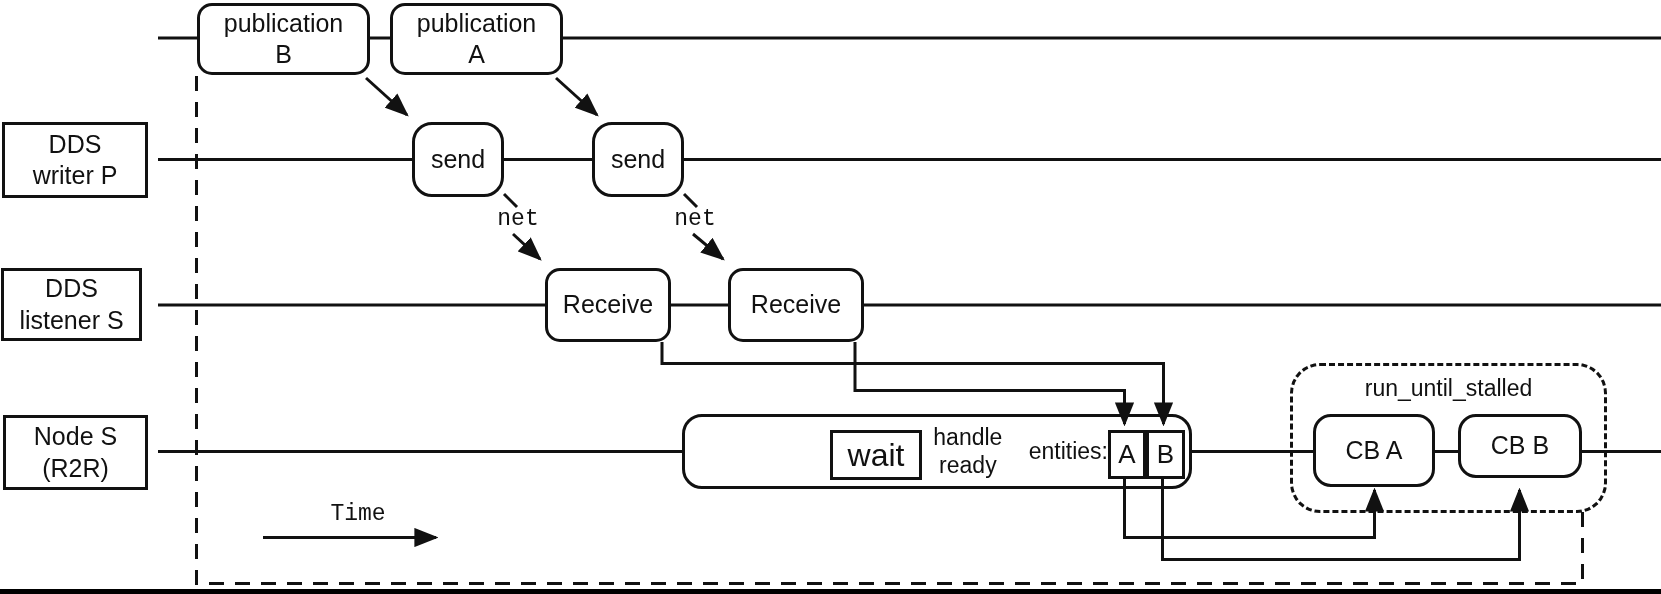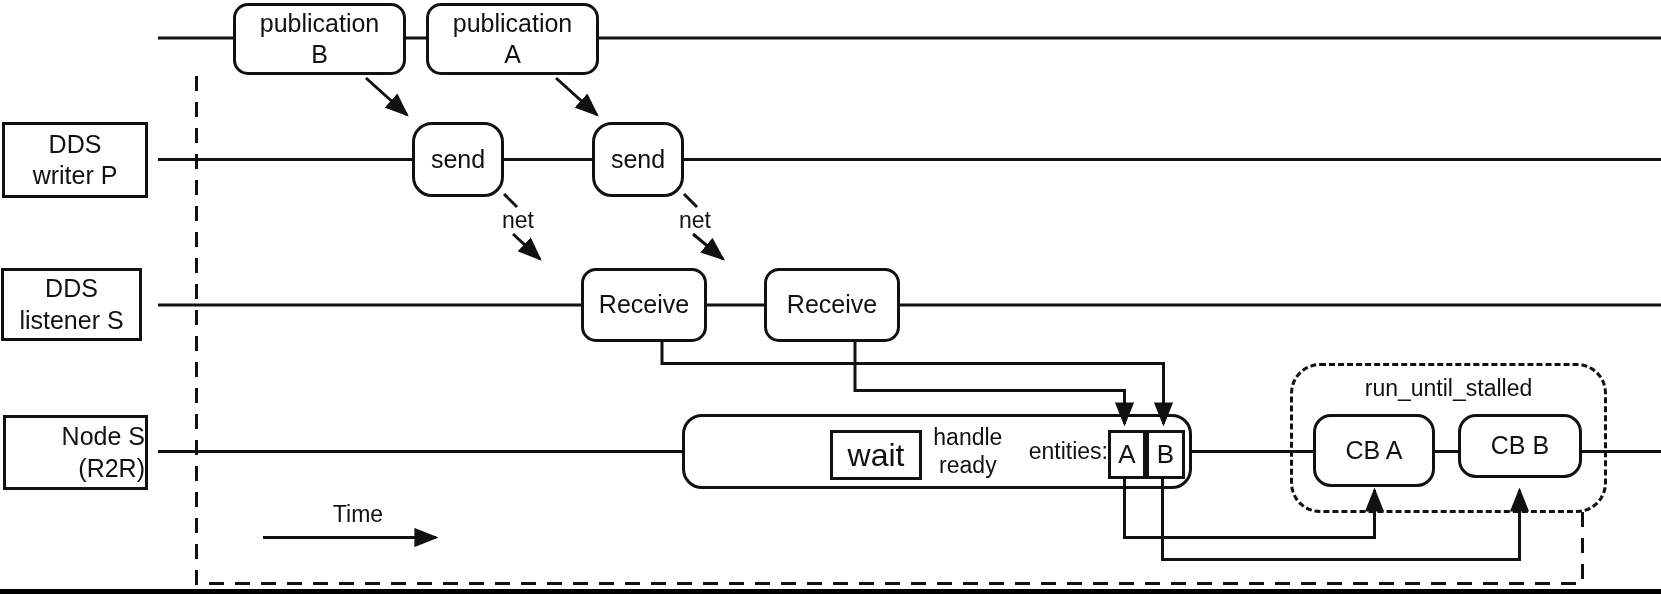--- a/index.html
+++ b/index.html
@@ -7,32 +7,32 @@
     position:relative;width:1661px;height:594px;background:#ffffff;
     font-family:"Liberation Sans",sans-serif;color:#111;overflow:hidden;
   }
   svg.layer{position:absolute;left:0;top:0;pointer-events:none;}
   .box{
     position:absolute;box-sizing:border-box;border:3px solid #111;background:#ffffff;
     display:flex;flex-direction:column;align-items:center;justify-content:center;
     text-align:center;line-height:1.25;z-index:2;
   }
   .lane-label{font-size:25px;border-radius:0;}
-  .rounded{border-radius:15px;margin-left:36px;}
+  .rounded{border-radius:15px;}
   .rounded-lg{border-radius:20px;}
   .plain{border-radius:0;}
   .note{
     position:absolute;z-index:2;background:transparent;border:none;
-    display:flex;align-items:flex-end;justify-content:center;text-align:center;
+    display:flex;align-items:center;justify-content:center;text-align:center;font-family:Liberation Mono, monospace;
   }
   
   #lane-node-p{left:2px;top:4px;width:141px;height:68px;}
   #lane-writer-p{left:2px;top:122px;width:146px;height:76px;}
   #lane-listener-s{left:1px;top:268px;width:141px;height:73px;}
-  #lane-node-s{left:3px;top:415px;width:145px;height:75px;align-items:flex-end;}
+  #lane-node-s{left:3px;top:415px;width:145px;height:75px;}
   
   #pub-b{left:197px;top:3px;width:173px;height:72px;font-size:25px;}
   #pub-a{left:390px;top:3px;width:173px;height:72px;font-size:25px;}
   #send-b{left:412px;top:122px;width:92px;height:75px;font-size:25px;}
   #send-a{left:592px;top:122px;width:92px;height:75px;font-size:25px;}
   #recv-b{left:545px;top:268px;width:126px;height:74px;font-size:25px;}
   #recv-a{left:728px;top:268px;width:136px;height:74px;font-size:25px;}
   #spin-box{left:682px;top:414px;width:510px;height:75px;display:block;}
   #spin-label{position:absolute;left:8px;top:0;height:69px;display:flex;align-items:center;font-size:25px;}
   #wait-box{left:145px;top:13px;width:92px;height:50px;font-size:32px;position:absolute;}

